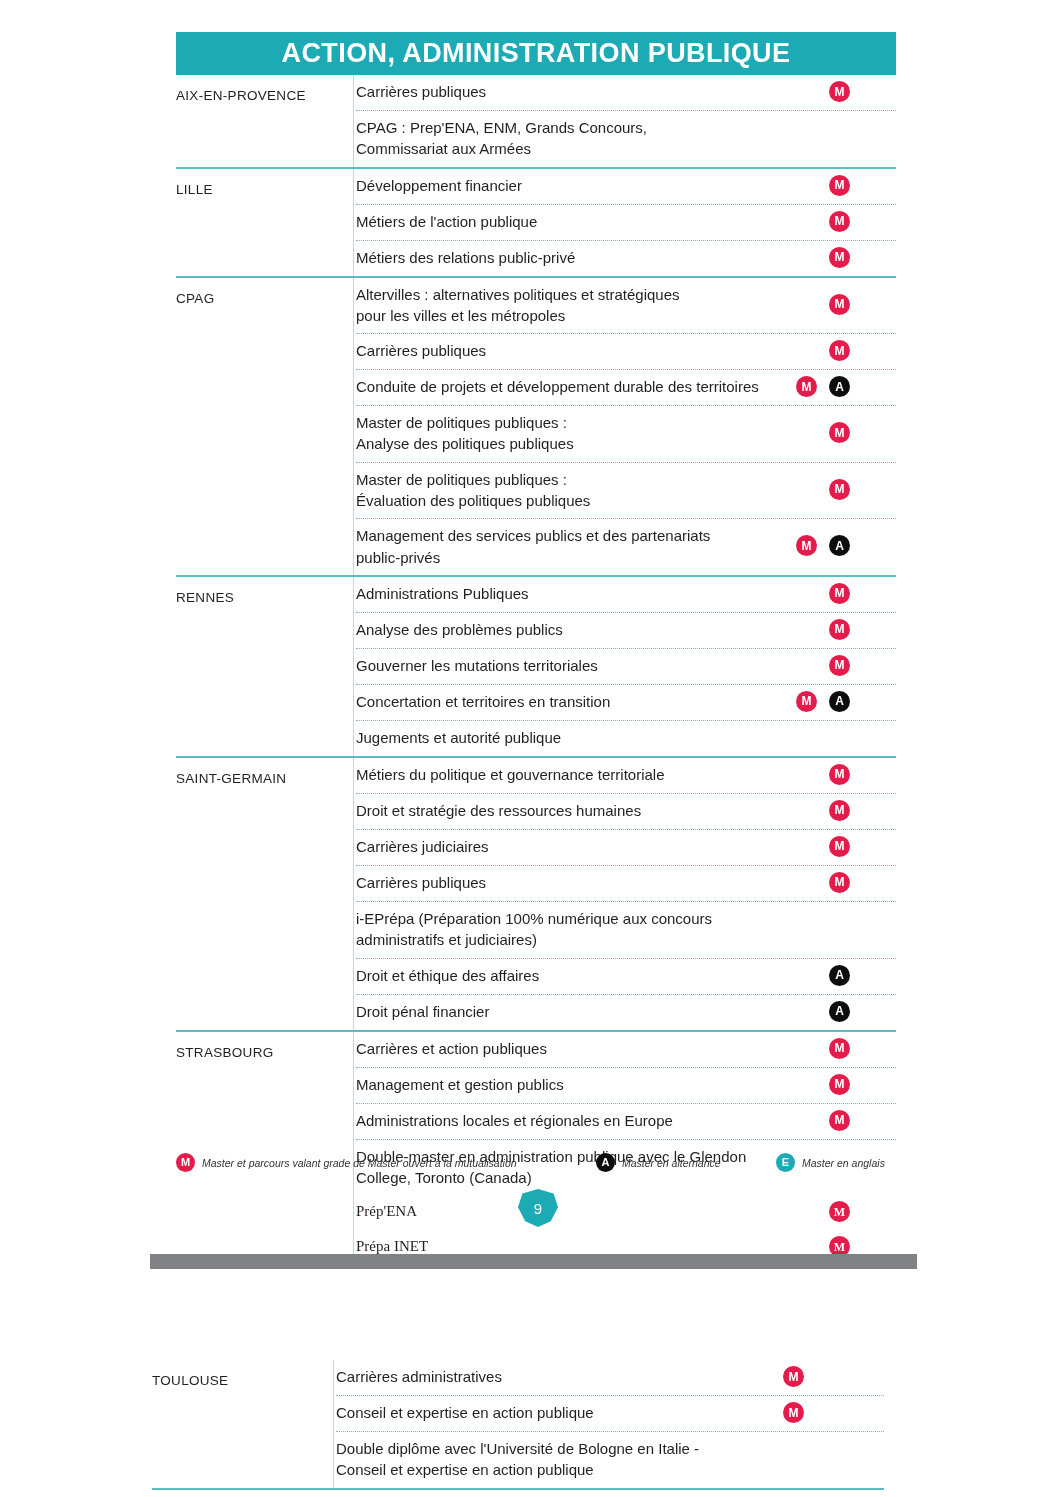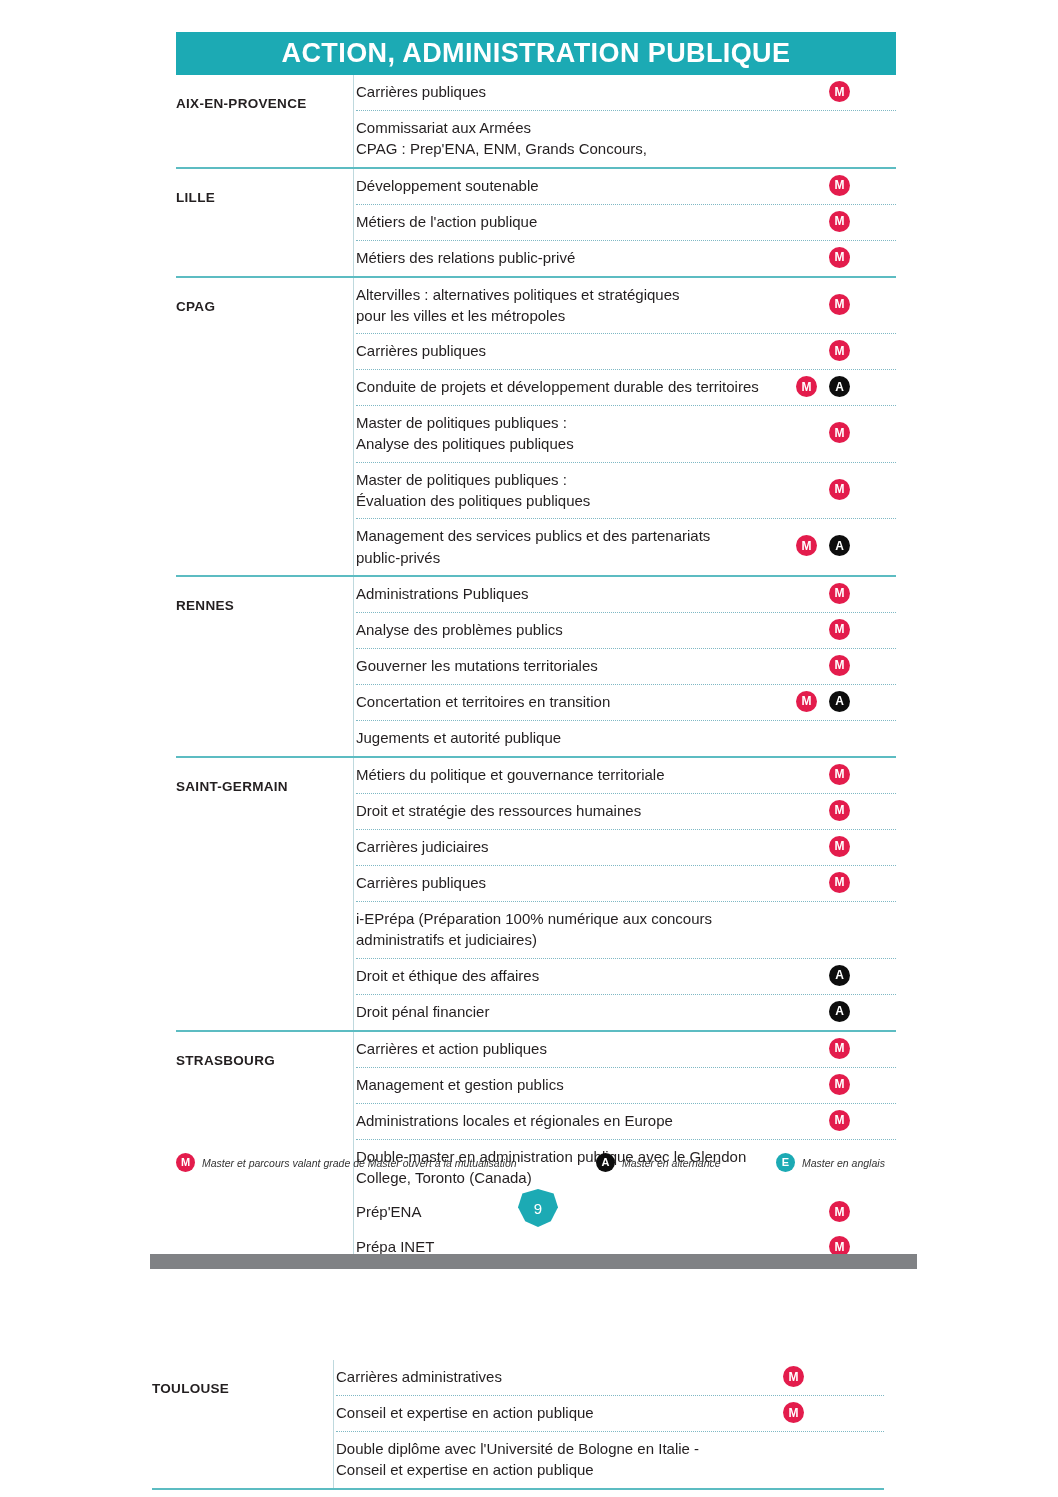--- a/index.html
+++ b/index.html
@@ -61,41 +61,41 @@
   .city-block:first-child { border-top: none; }
   .table-end {
     border-top: 2px solid #5CBCC2;
     height: 0;
   }
 
   .city-name {
     width: 177px;
     flex: 0 0 177px;
     font-size: 13.5px;
-    font-weight: bold;
+    font-weight: normal;
     letter-spacing: 0.3px;
-    padding-top: 21px;
+    padding-top: 13px;
     box-sizing: border-box;
   }
 
   .courses {
     flex: 1 1 auto;
     border-left: 1.5px solid #BFD9DE;
     padding-left: 2px;
     box-sizing: border-box;
   }
 
   .course-row {
     position: relative;
     border-top: 1.5px dotted #7FB8C4;
     padding: 6px 0 7px 0;
     min-height: 22px;
   }
   .course-row:first-child { border-top: none; }
-  .course-row.no-rule { border-top: none; }
+  .course-row.no-rule { border-top: none; font-family: Liberation Serif, serif; }
 
   .course-title {
     font-size: 15px;
     line-height: 1.42;
     color: #231f20;
     max-width: 470px;
   }
   .course-line {
     display: block;
   }
@@ -217,32 +217,32 @@
           <div class="course-row">
             <div class="course-title">
               <span class="course-line">Carrières publiques</span>
             </div>
             <div class="badges" style="top: 6px;">
               <span class="badge badge-m">M</span>
             </div>
           </div>
           <div class="course-row">
             <div class="course-title">
+              <span class="course-line">CPAG : Prep'ENA, ENM, Grands Concours,</span>
               <span class="course-line">Commissariat aux Armées</span>
-              <span class="course-line">CPAG : Prep'ENA, ENM, Grands Concours,</span>
             </div>
           </div>
         </div>
       </div>
       <div class="city-block">
         <div class="city-name">LILLE</div>
         <div class="courses">
           <div class="course-row">
             <div class="course-title">
-              <span class="course-line">Développement soutenable</span>
+              <span class="course-line">Développement financier</span>
             </div>
             <div class="badges" style="top: 6px;">
               <span class="badge badge-m">M</span>
             </div>
           </div>
           <div class="course-row">
             <div class="course-title">
               <span class="course-line">Métiers de l'action publique</span>
             </div>
             <div class="badges" style="top: 6px;">

